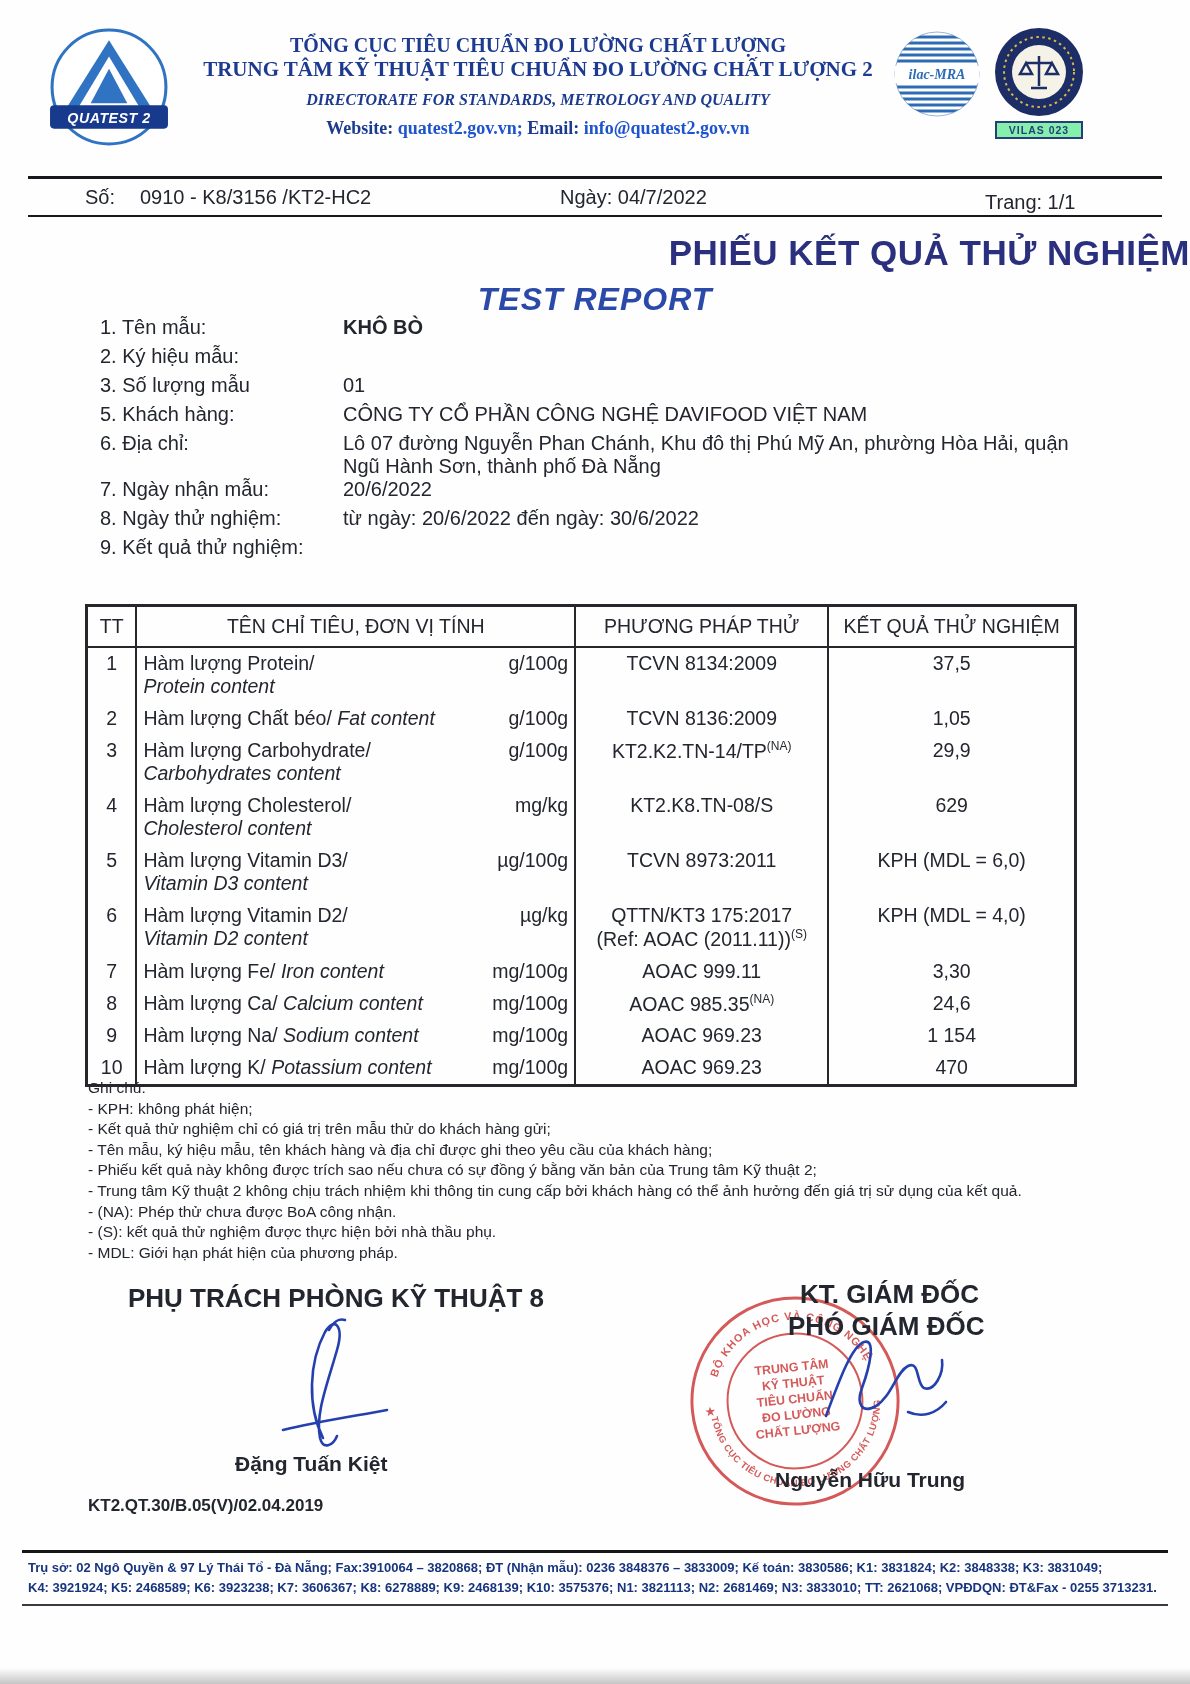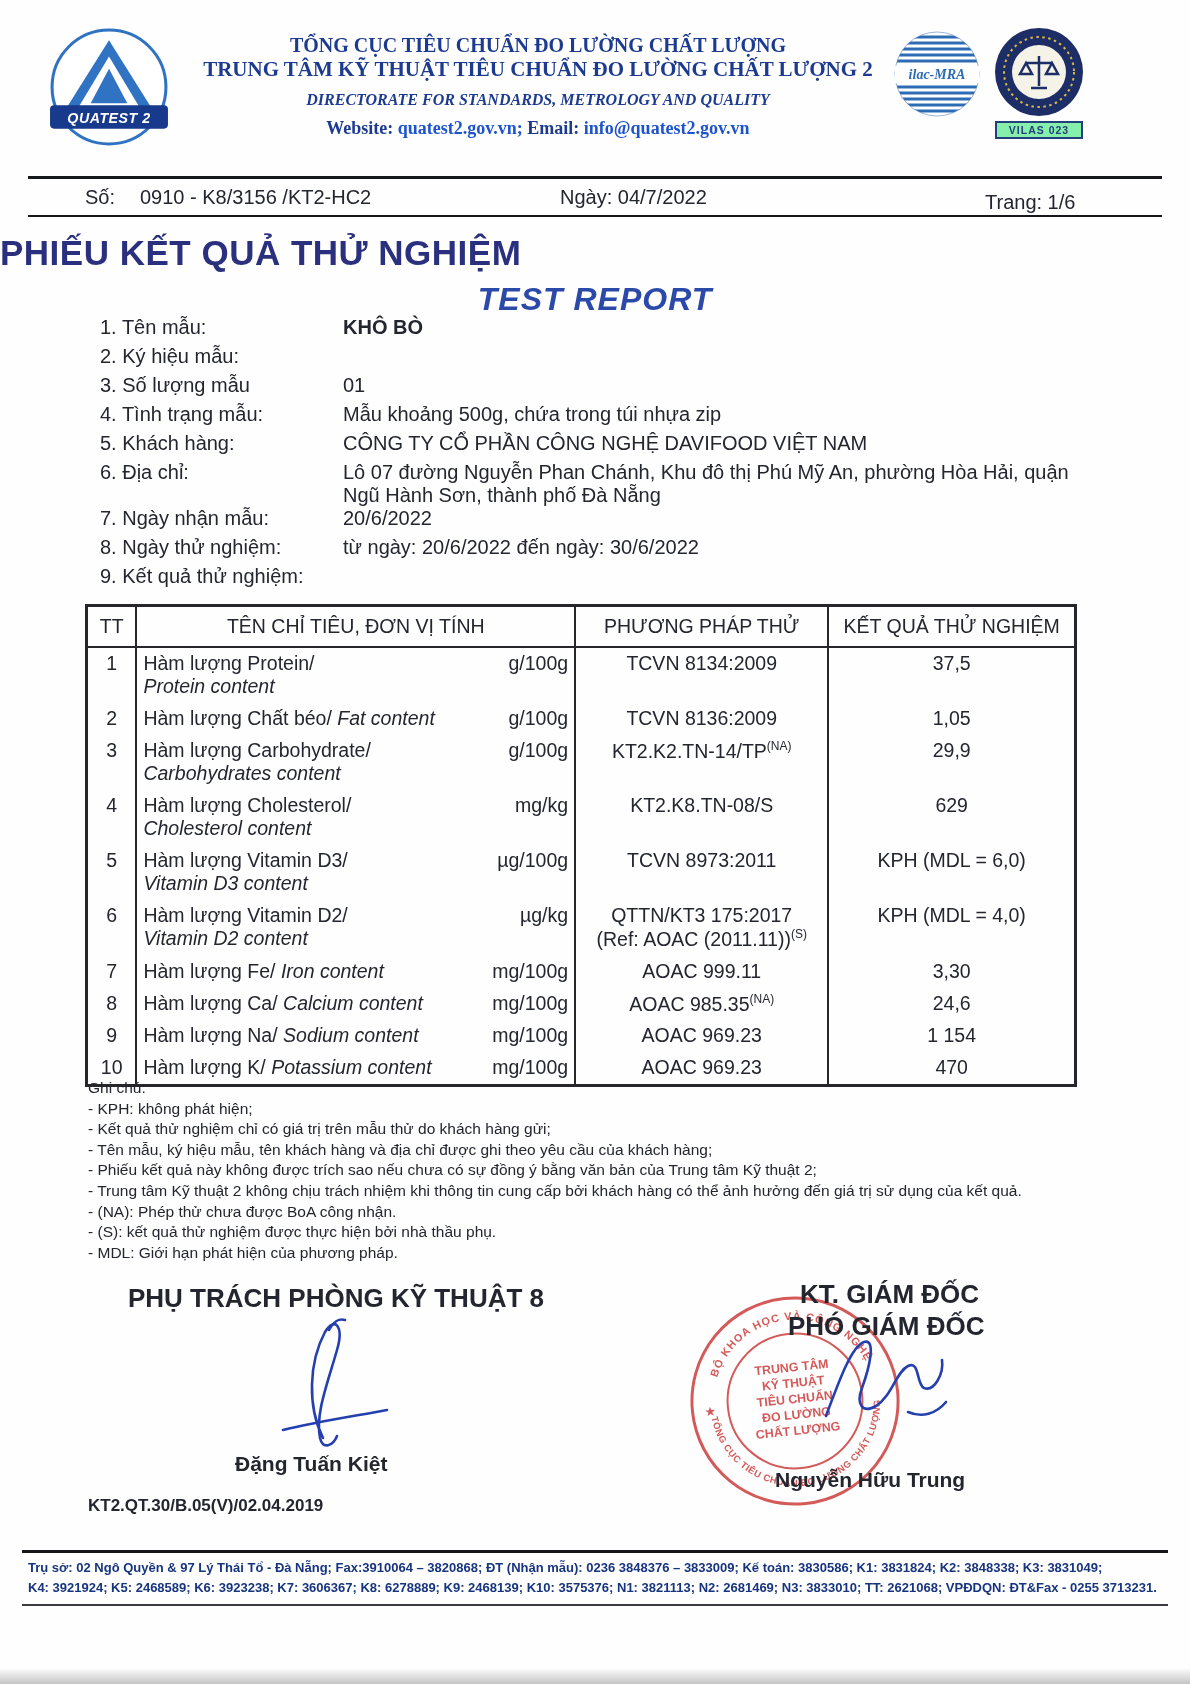--- a/index.html
+++ b/index.html
@@ -29,21 +29,21 @@
   .ilac-t{fill:#2d6cb5;font-size:14px;font-weight:bold;font-style:italic;font-family:"Liberation Serif",serif}
 
   .rule-a{left:28px;top:176px;width:1134px;height:3px;background:#17181c}
   .rule-b{left:28px;top:215px;width:1134px;height:2px;background:#17181c}
   .meta{font-size:20px;color:var(--ink)}
   .meta-so-label{left:85px;top:186px}
   .meta-so-value{left:140px;top:186px}
   .meta-date{left:560px;top:186px}
   .meta-page{left:985px;top:191px}
 
-  .title-vi{left:0;top:233px;width:100%;text-align:left;font-size:35px;font-weight:bold;color:var(--title);letter-spacing:.5px}
+  .title-vi{left:0;top:233px;width:100%;text-align:right;font-size:35px;font-weight:bold;color:var(--title);letter-spacing:.5px}
   .title-en{left:0;top:281px;width:100%;text-align:center;font-size:32px;font-weight:bold;font-style:italic;color:var(--titleEn);letter-spacing:1px}
 
   .info{left:100px;top:316px;width:1010px;font-size:20px}
   .info-row{display:flex;min-height:29px;align-items:flex-start}
   .il{width:243px;flex:none}
   .iv{flex:1}
   .b{font-weight:bold}
 
   
   .results-wrap{left:85px;top:604px;width:992px}
@@ -144,42 +144,38 @@
       <path d="M59,37 l-6,11 h12 z"></path>
       <line x1="38" y1="62" x2="54" y2="62"></line>
     </g>
   </svg>
   <div class="abs vilas-box">VILAS 023</div>
 
   <div class="abs rule-a"></div>
   <div class="abs meta meta-so-label">Số:</div>
   <div class="abs meta meta-so-value">0910 - K8/3156  /KT2-HC2</div>
   <div class="abs meta meta-date">Ngày: 04/7/2022</div>
-  <div class="abs meta meta-page">Trang: 1/6</div>
+  <div class="abs meta meta-page">Trang: 1/1</div>
   <div class="abs rule-b"></div>
 
   <div class="abs title-vi">PHIẾU KẾT QUẢ THỬ NGHIỆM</div>
   <div class="abs title-en">TEST REPORT</div>
 
   <div class="abs info">
     <div class="info-row">
       <span class="il">1. Tên mẫu:</span>
       <span class="iv b">KHÔ BÒ</span>
     </div>
     <div class="info-row">
       <span class="il">2. Ký hiệu mẫu:</span>
       <span class="iv"></span>
     </div>
     <div class="info-row">
       <span class="il">3. Số lượng mẫu</span>
       <span class="iv">01</span>
-    </div>
-    <div class="info-row">
-      <span class="il">4. Tình trạng mẫu:</span>
-      <span class="iv">Mẫu khoảng 500g, chứa trong túi nhựa zip</span>
     </div>
     <div class="info-row">
       <span class="il">5. Khách hàng:</span>
       <span class="iv">CÔNG TY CỔ PHẦN CÔNG NGHỆ DAVIFOOD VIỆT NAM</span>
     </div>
     <div class="info-row">
       <span class="il">6. Địa chỉ:</span>
       <span class="iv">Lô 07 đường Nguyễn Phan Chánh, Khu đô thị Phú Mỹ An, phường Hòa Hải, quận Ngũ Hành Sơn, thành phố Đà Nẵng</span>
     </div>
     <div class="info-row">

